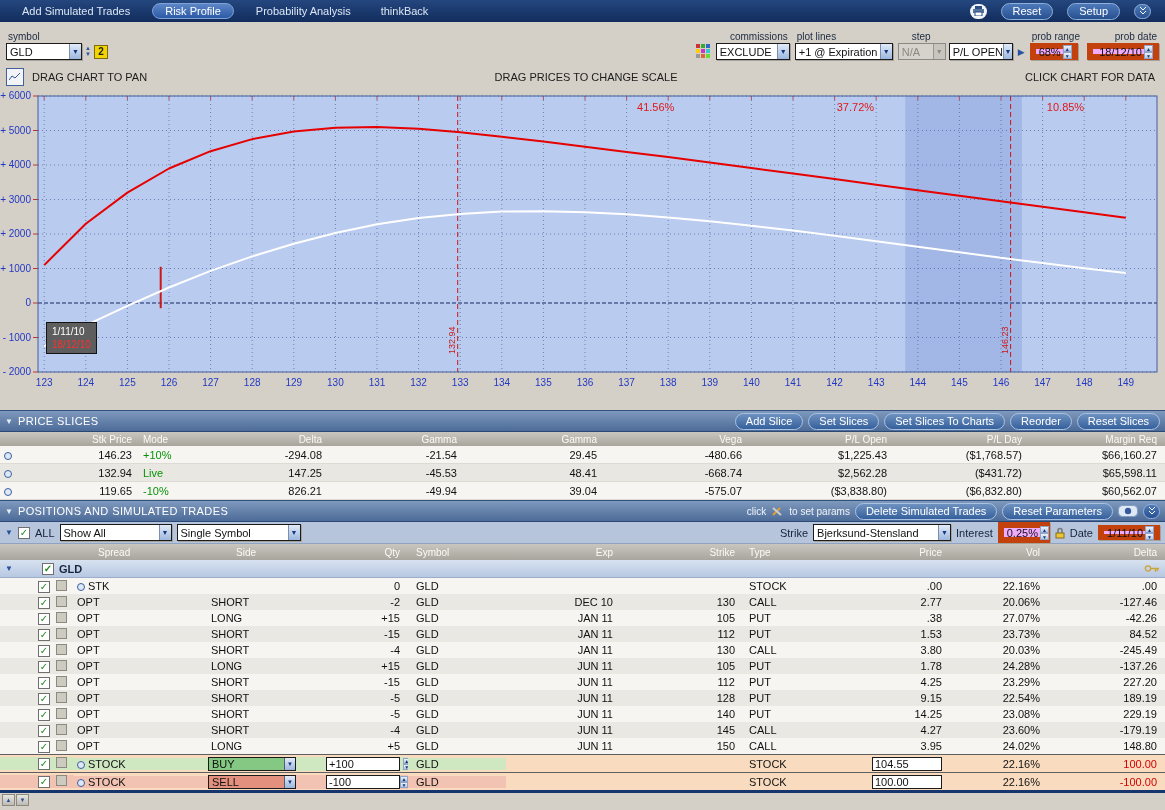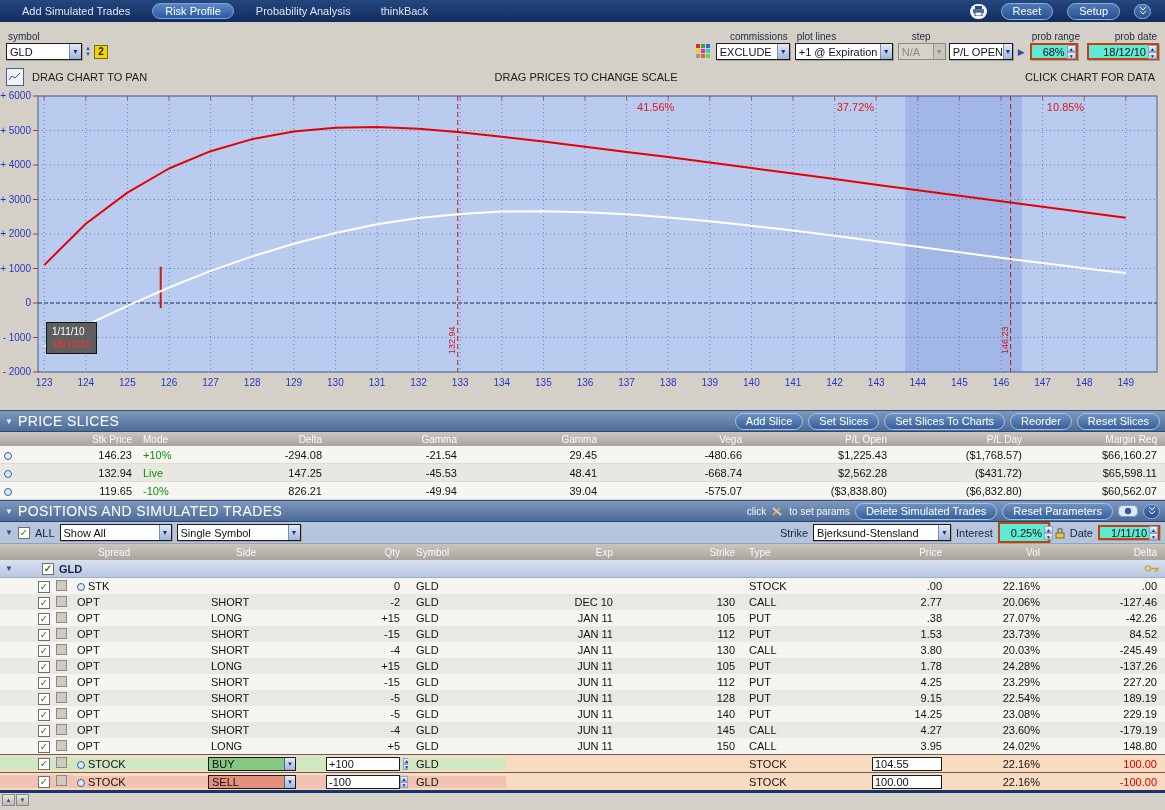--- a/index.html
+++ b/index.html
@@ -22,22 +22,22 @@
   .tgroup { display:flex; flex-direction:column; justify-content:flex-end; gap:1px; }
   .tlabel { font-size:10px; color:#222e44; padding:0 2px; white-space:nowrap; }
   .tlabel.r { text-align:right; }
   .hrow { display:flex; align-items:center; gap:3px; }
   .combo { height:17px; background:#fff; border:1px solid #1b1b1b; display:flex; align-items:center;
     padding-left:3px; font-size:11px; box-shadow:1px 1px 0 #a5a29a; white-space:nowrap; }
   .combo .carrow { width:12px; align-self:stretch; margin-left:auto; background:linear-gradient(#e2ebf8,#9db7de);
     border-left:1px solid #7c8faf; color:#16377e; font-size:7px; display:flex; align-items:center; justify-content:center; }
   .combo.disabled { background:#d6d3cc; color:#8a8a84; border-color:#8a8a84; box-shadow:none; }
   .combo.disabled .carrow { background:#c8c5be; color:#8a8a84; border-left-color:#9a978f; }
-  .spinbox { height:17px; background:#5eead4; border:2px solid #c2410c; display:flex; align-items:center;
-    padding-left:11px; box-shadow:1px 1px 0 #a5a29a; }
+  .spinbox { height:17px; background:#f0abfc; border:6px solid #c2410c; display:flex; align-items:center;
+    padding-left:3px; box-shadow:1px 1px 0 #a5a29a; }
   .spinbox .v { flex:1; text-align:right; padding-right:2px; }
   .spn { display:flex; flex-direction:column; align-self:stretch; justify-content:center; }
   .spn i { font-style:normal; display:block; width:9px; height:7px; font-size:5px; line-height:6px; text-align:center;
     color:#16377e; background:linear-gradient(#eef3fa,#b5c7e2); border:1px solid #8fa4c6; }
   .badge { width:14px; height:14px; background:#f2d500; border:1px solid #7c6a10; font-size:10px; font-weight:bold;
     display:flex; align-items:center; justify-content:center; color:#222; }
   .spin-icon { display:flex; flex-direction:column; gap:1px; color:#2a52a4; font-size:6px; line-height:5px; }
   .tspacer { flex:1; }
   .advance { color:#2a52a4; font-size:9px; align-self:flex-end; padding-bottom:3px; }
 
@@ -51,21 +51,21 @@
   .chart-wrap { position:relative; width:1165px; height:308px; }
   .chart-tip { position:absolute; left:46px; top:232px; background:#5e5e5e; border:1px solid #141414;
     padding:2px 5px; line-height:13px; }
   .tip-l1 { color:#fff; font-size:10px; }
   .tip-l2 { color:#ff3030; font-size:10px; }
   .spacer12 { height:12px; }
 
   
   .sec-hdr { height:22px; background:linear-gradient(#7e99bd,#4c6b98); border-top:1px solid #33507e;
     border-bottom:1px solid #2c4874; display:flex; align-items:center; padding:0 5px; gap:5px; }
-  .sec-title { color:#fff; font-size:14px; letter-spacing:0.4px; }
+  .sec-title { color:#fff; font-size:11px; letter-spacing:0.4px; }
   .tri { color:#e8eef8; font-size:8px; }
   .hbtn { background:linear-gradient(#6e92c0,#35609c); border:1px solid #a9c2e2; border-radius:9px;
     color:#fff; font-size:11px; padding:1px 10px 2px; white-space:nowrap; font-family:inherit; }
   .hint { color:#f0f4fa; font-size:10px; }
 
   
   .ps-grid { display:grid; grid-template-columns:18px 122px 60px 130px 135px 140px 145px 145px 135px 135px; align-items:center; }
   .ps-head { height:14px; background:linear-gradient(#c9c6bf,#a8a59d); color:#fbfaf4; font-size:10px; }
   .ps-row { height:18px; border-bottom:1px solid #dddbd4; font-size:11px; }
   .ps-row.odd { background:#f6f5f2; } .ps-row.even { background:#e9e7e2; }

